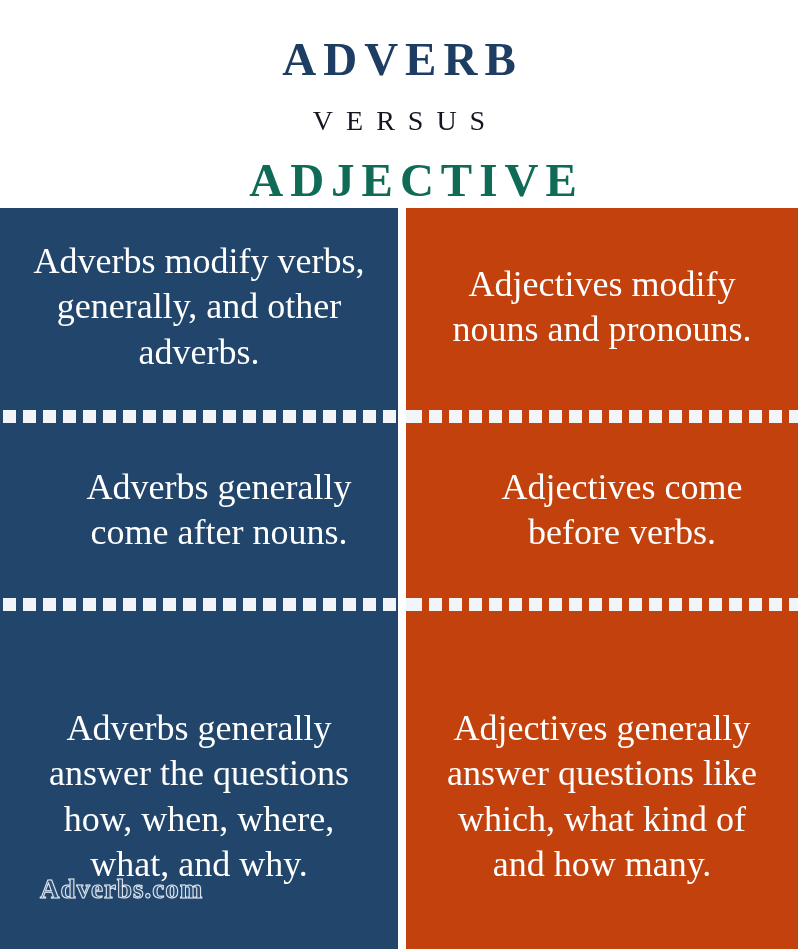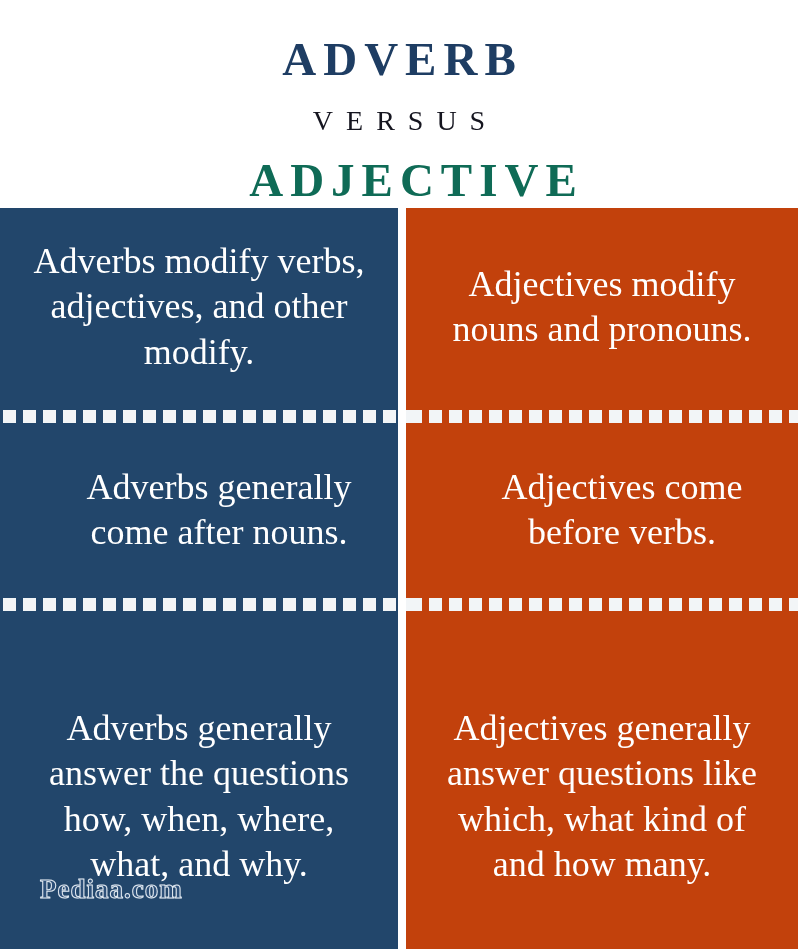--- a/index.html
+++ b/index.html
@@ -142,21 +142,21 @@
   <div class="header">
     <div class="title-main">ADVERB</div>
     <div class="title-versus">VERSUS</div>
     <div class="title-second">ADJECTIVE</div>
   </div>
 
   <div class="compare">
 
     <div class="column column-left">
       <div class="cell row-1">
-        <span class="cell-text">Adverbs modify verbs, adjectives, and other modify.</span>
+        <span class="cell-text">Adverbs modify verbs, generally, and other adverbs.</span>
       </div>
       <div class="divider"></div>
       <div class="cell row-2">
         <span class="cell-text">Adverbs generally come after nouns.</span>
       </div>
       <div class="divider"></div>
       <div class="cell row-3">
         <span class="cell-text">Adverbs generally answer the questions how, when, where, what, and why.</span>
       </div>
     </div>
@@ -172,15 +172,15 @@
         <span class="cell-text">Adjectives come before verbs.</span>
       </div>
       <div class="divider"></div>
       <div class="cell row-3">
         <span class="cell-text">Adjectives generally answer questions like which, what kind of and how many.</span>
       </div>
     </div>
 
   </div>
 
-  <div class="watermark">Pediaa.com</div>
+  <div class="watermark">Adverbs.com</div>
 
 </div>
 
 </body></html>

